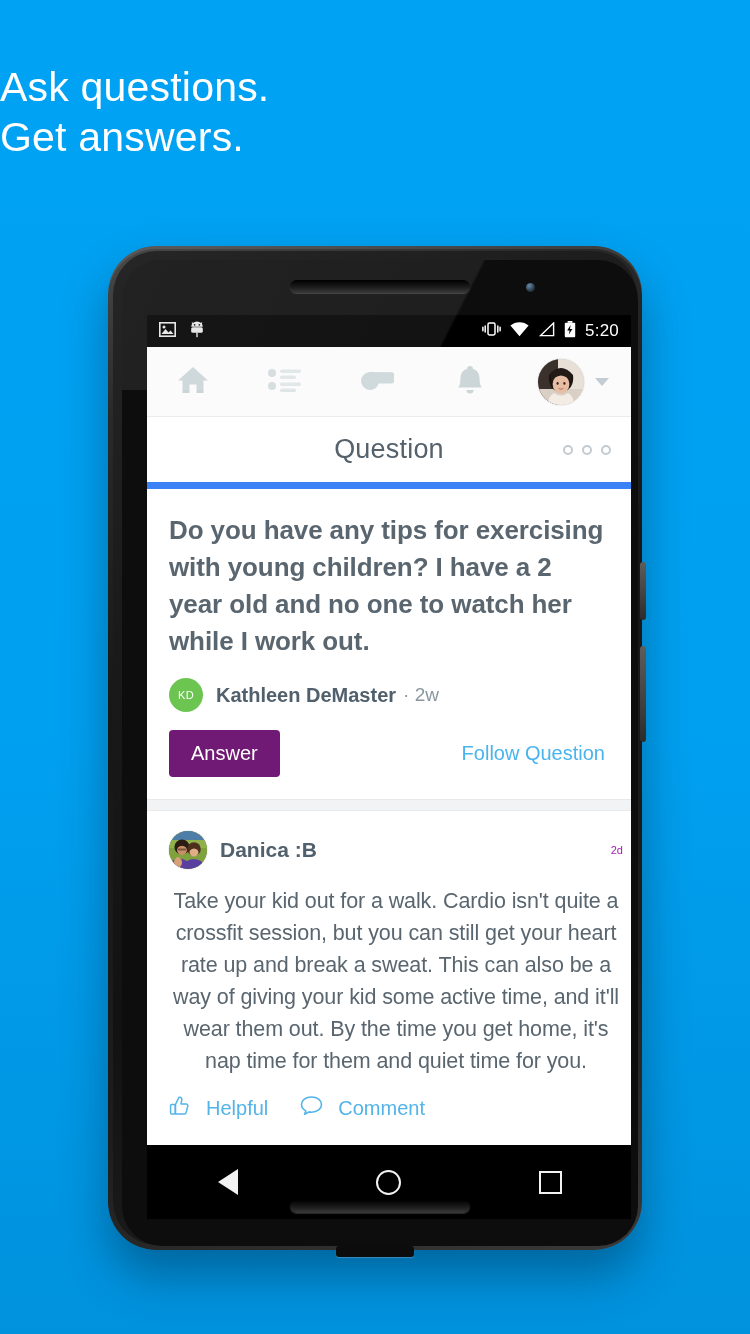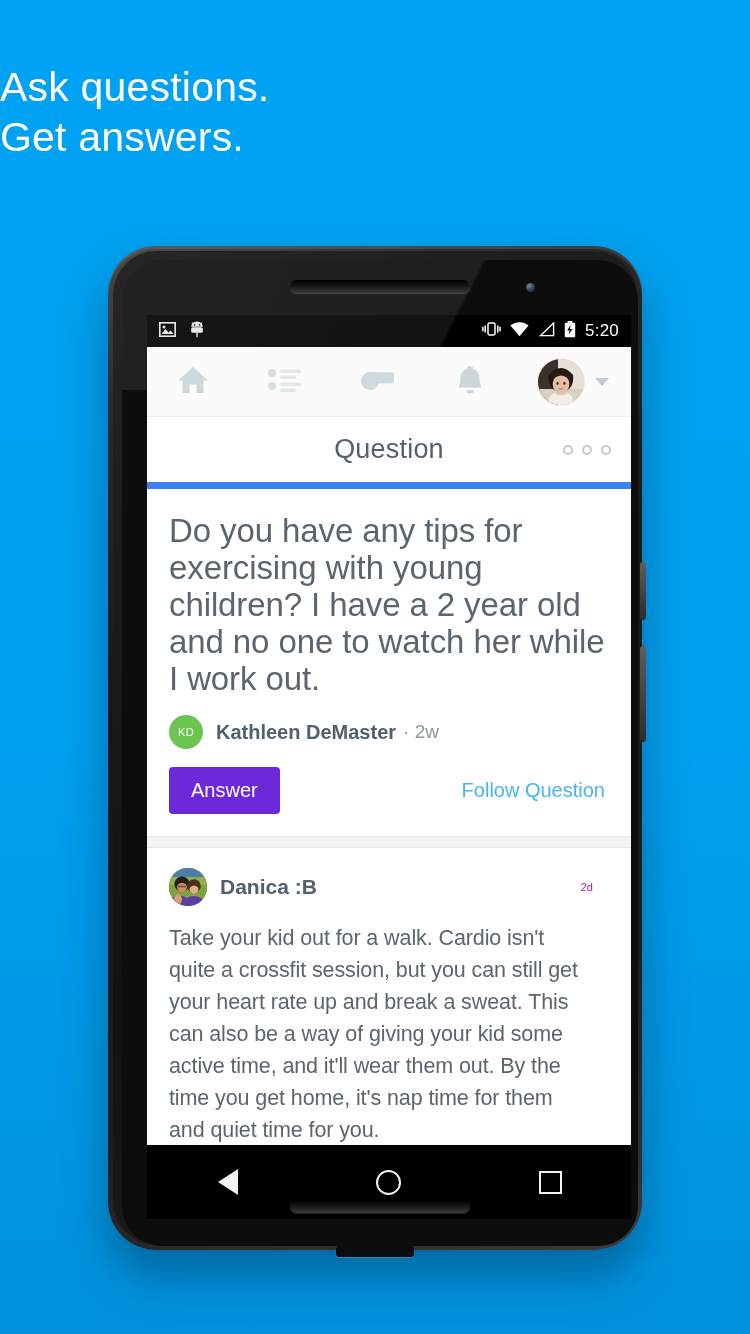--- a/index.html
+++ b/index.html
@@ -141,48 +141,48 @@
   .page-title { font-size:27px; color:#55616b; font-weight:400; letter-spacing:0.2px; }
   .overflow {
     position:absolute; right:20px; top:50%; transform:translateY(-50%);
     display:flex; gap:9px;
   }
   .odot { width:10px;height:10px;border-radius:50%;border:2px solid #c3cbd1;box-sizing:border-box; }
 
   
   .qcard { padding:23px 22px 0 22px; background:#fff; }
   .qtext {
-    font-size:33px; line-height:37px; color:#5a666f;
-    font-weight:400; letter-spacing:-0.1px;
+    font-size:26px; line-height:37px; color:#5a666f;
+    font-weight:700; letter-spacing:-0.1px;
   }
   .qauthor { display:flex; align-items:center; gap:13px; margin-top:18px; }
   .avatar-kd {
     width:34px;height:34px;border-radius:50%;
     background:#6cc551; color:#fff;
     display:flex;align-items:center;justify-content:center;
     font-size:11px; letter-spacing:0.4px;
   }
   .qauthor-name { font-size:20px; font-weight:700; color:#50606c; }
   .qauthor-meta { font-size:19px; color:#8b979f; margin-left:-6px;}
   .qactions {
     display:flex; align-items:center; justify-content:space-between;
     margin-top:18px; padding-bottom:22px;
   }
   .btn-answer {
-    background:#6d28d9; color:#fff;
+    background:#701a75; color:#fff;
     border:none; border-radius:4px;
     font-size:20px; font-family:"Liberation Sans", sans-serif;
     padding:12px 22px; cursor:pointer;
   }
   .link-follow { color:#49b4ee; font-size:20px; margin-right:4px; }
 
   .divider { height:12px; background:#f2f3f4; border-top:1px solid #e8e9ea; border-bottom:1px solid #e8e9ea;}
 
   
-  .acard { padding:20px 38px 0 22px; background:#fff; }
+  .acard { padding:20px 8px 0 22px; background:#fff;text-align:center; }
   .ahead { display:flex; align-items:center; gap:13px; }
   .avatar-danica {
     width:38px;height:38px;border-radius:50%;
     overflow:hidden; position:relative;
     background:#6f8a4a;
     box-shadow:0 0 0 1px rgba(0,0,0,0.06);
   }
   .aname { font-size:21px; font-weight:700; color:#50606c; }
   .atime { margin-left:auto; font-size:11px; color:#a21caf; }
   .atext {

